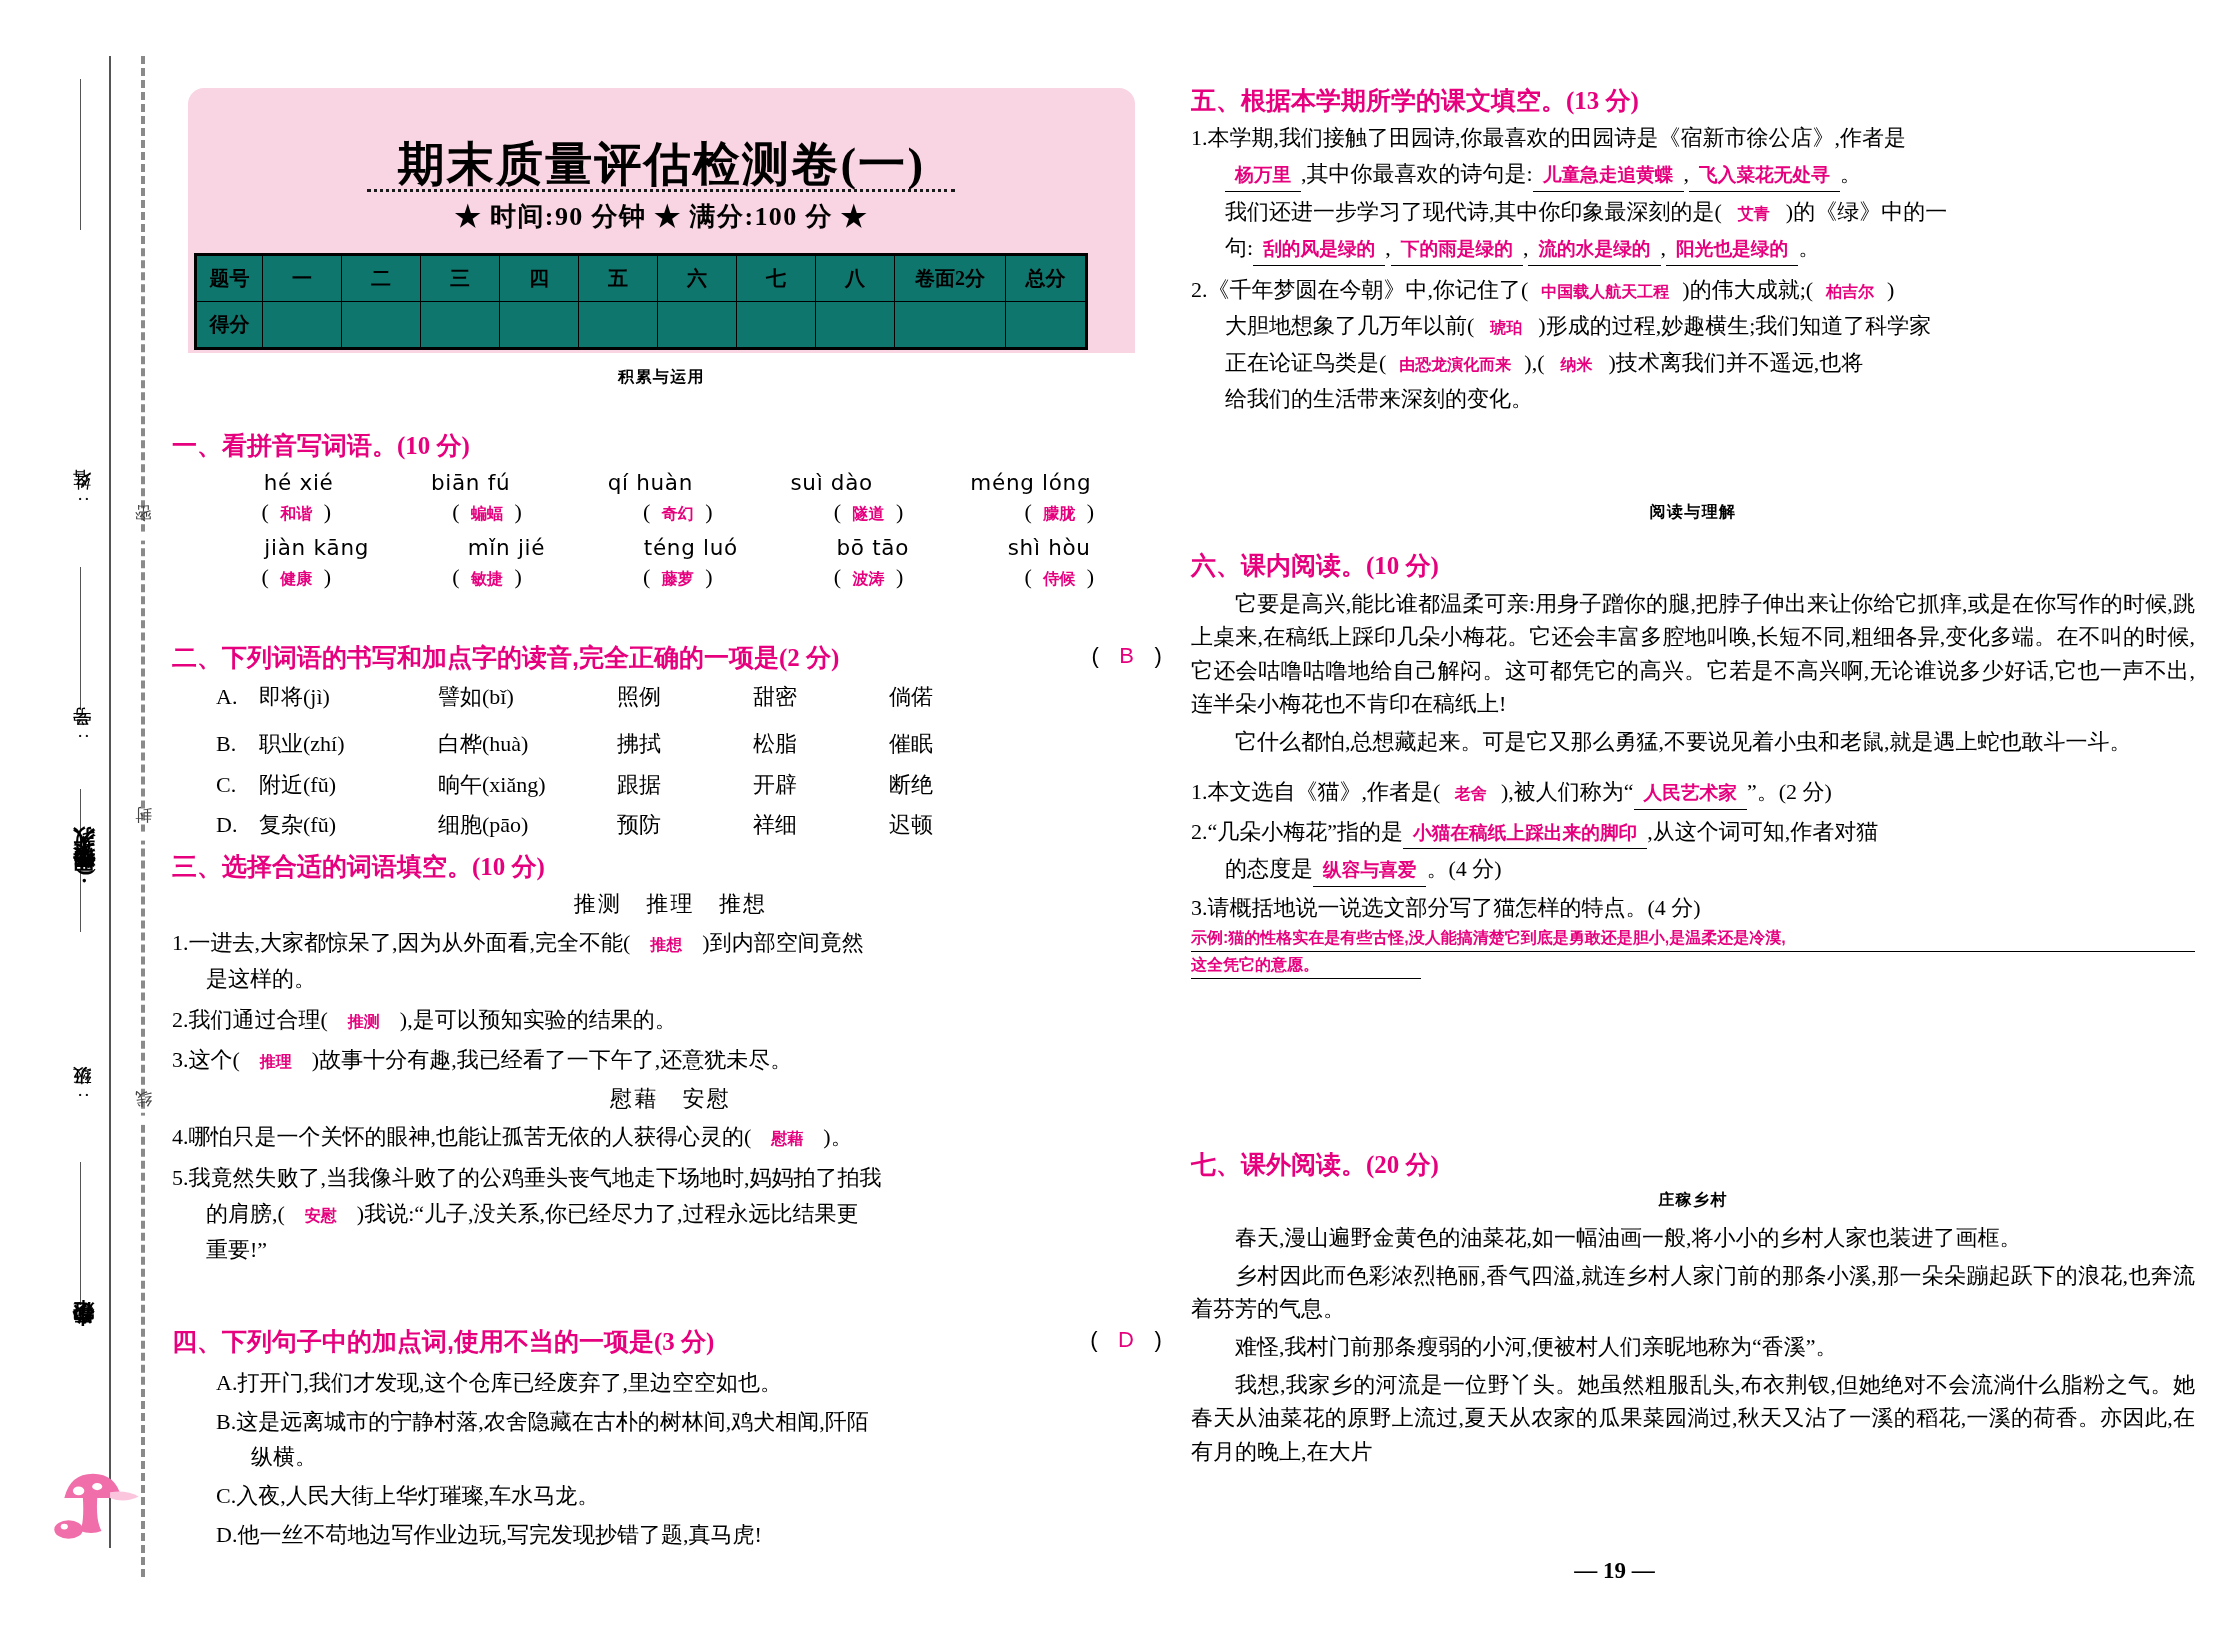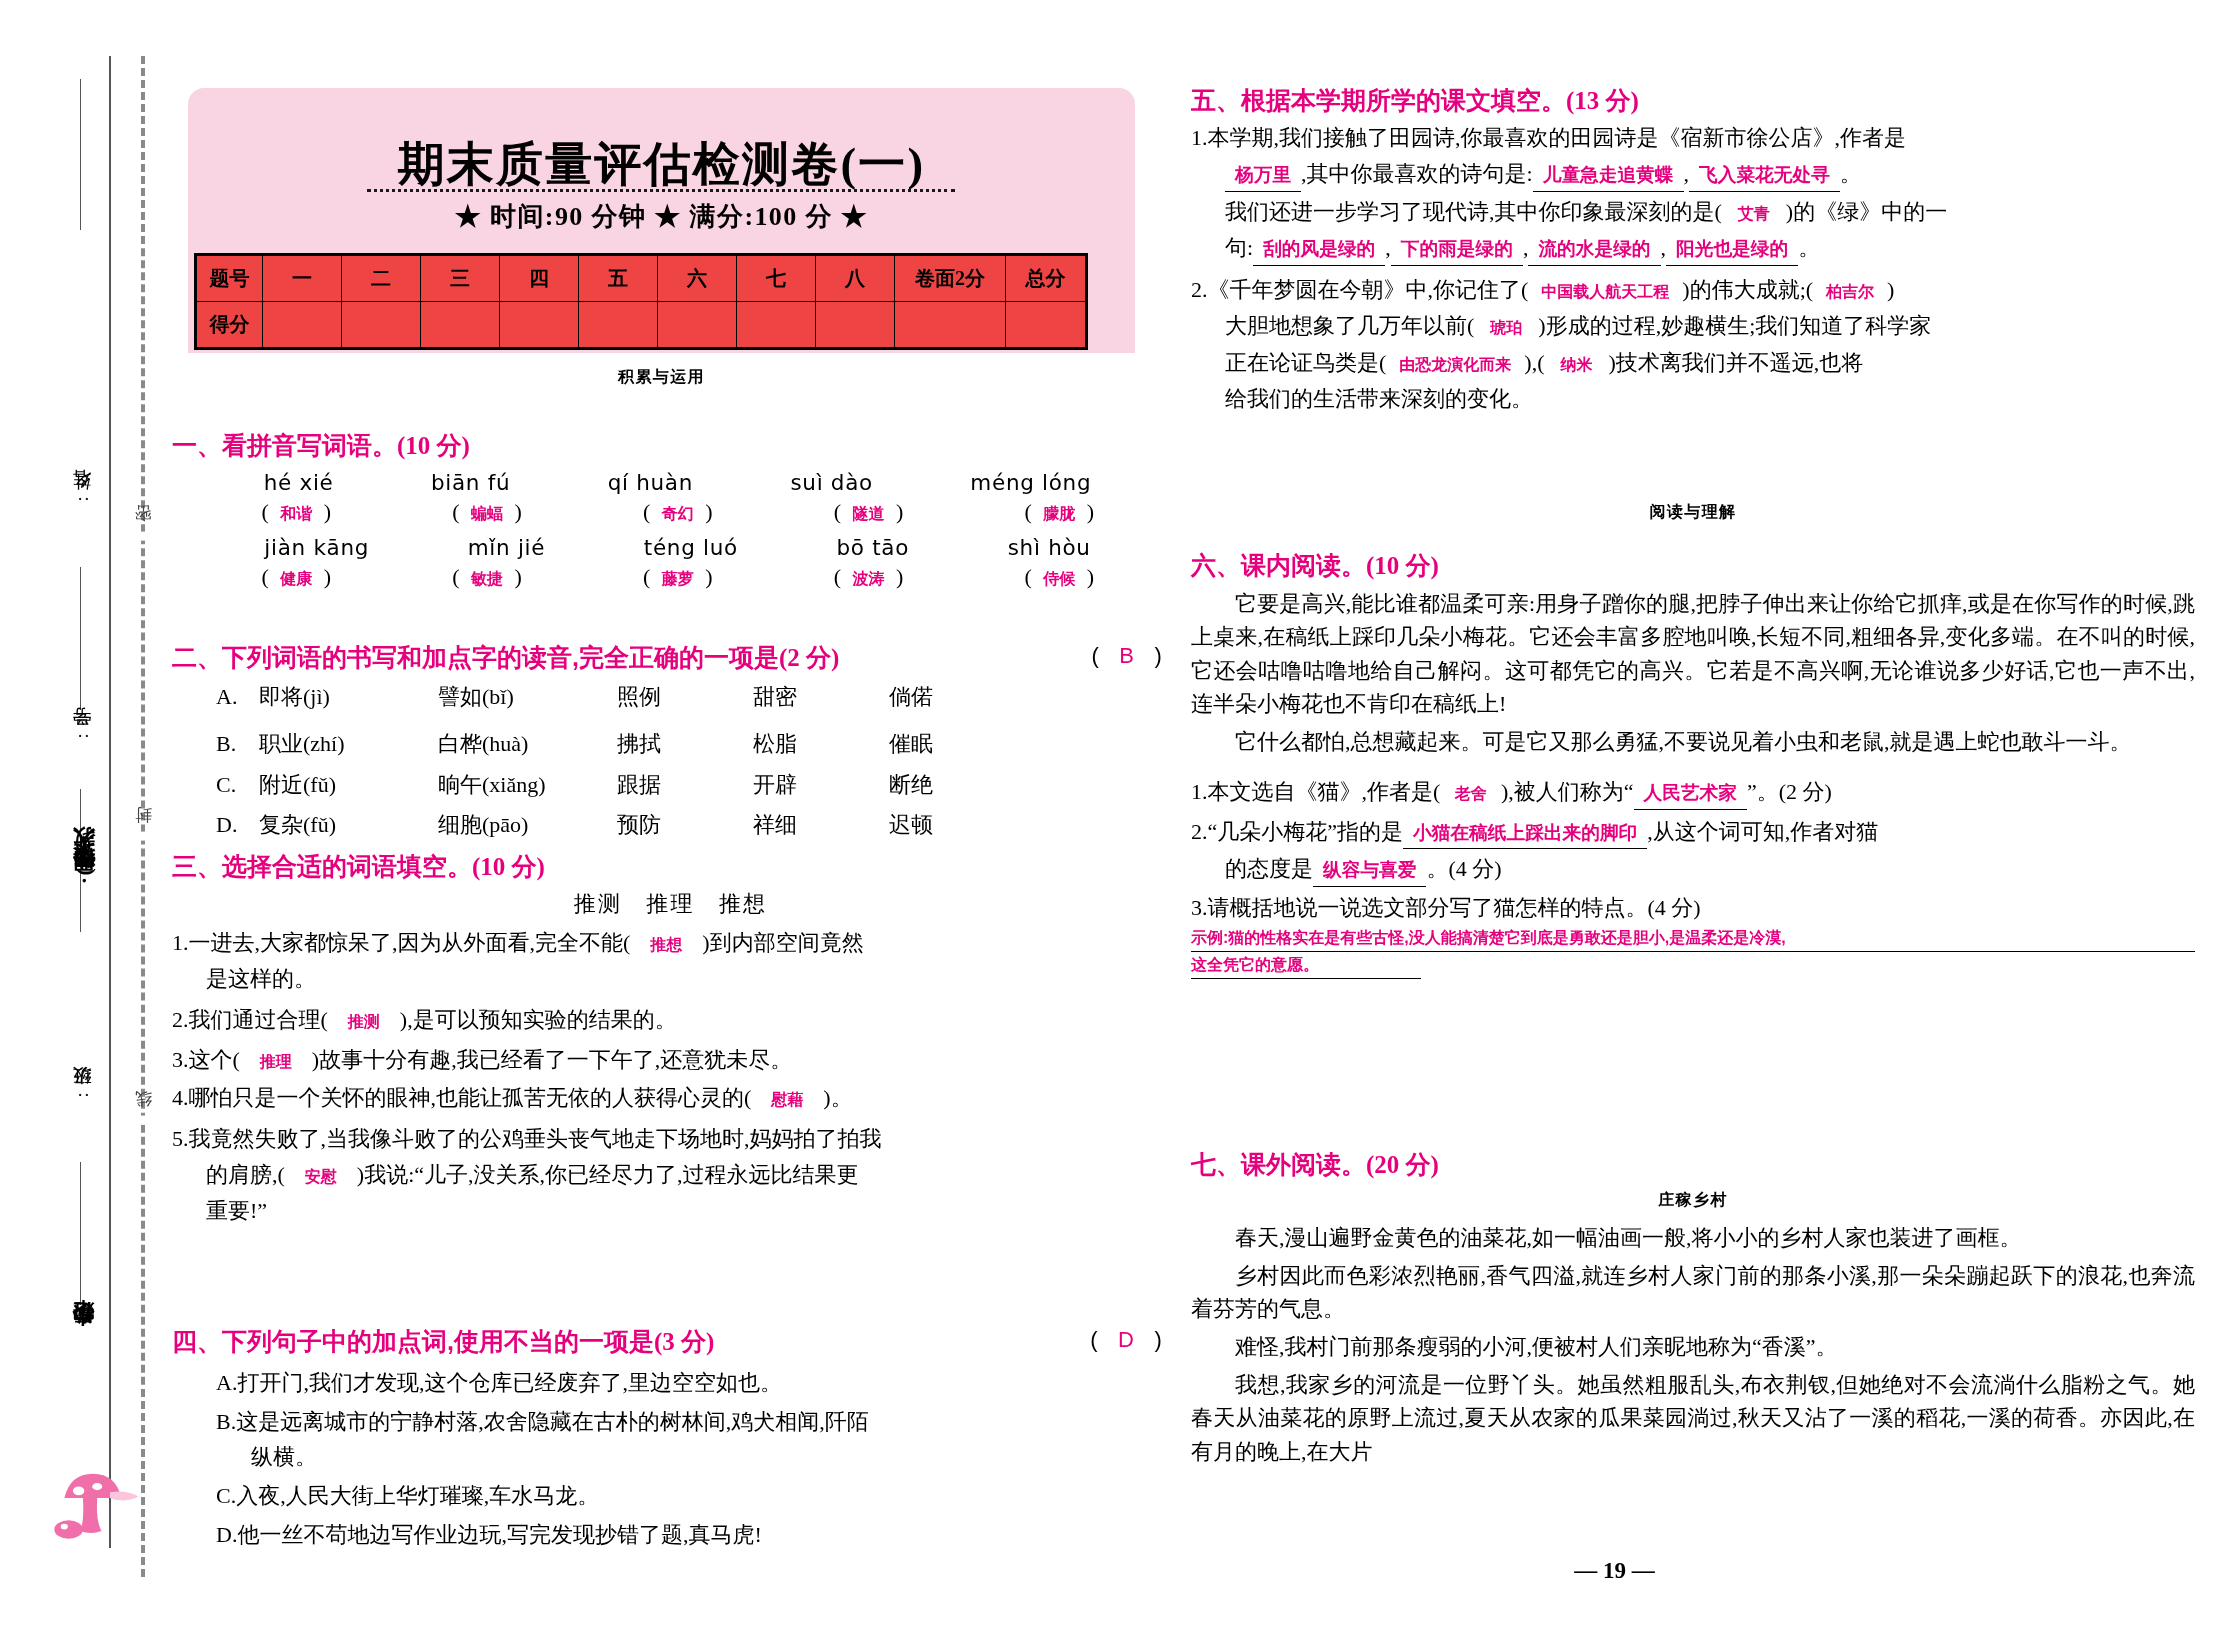--- a/index.html
+++ b/index.html
@@ -64,21 +64,21 @@
     border-top:3.6px dotted #1a1a1a;
   }
   .title-sub{
     position:absolute;left:188px;top:199px;width:947px;
     text-align:center;font-size:26px;letter-spacing:1.4px;font-weight:600;
   }
 
   
   .score-table{
     position:absolute;left:194px;top:253px;
-    border-collapse:collapse;border:3.6px solid #000;background:#ef4444;
+    border-collapse:collapse;border:3.6px solid #000;background:#0f766e;
     table-layout:fixed;
   }
   .score-table td{
     border:1.4px solid #000;text-align:center;vertical-align:middle;
     font-size:20px;height:43px;font-weight:600;
   }
   .score-table td.hdr{width:63px;}
   .score-table td.c{width:76px;}
   .score-table td.wide{width:108px;}
   .score-table td.tot{width:77px;}
@@ -253,20 +253,21 @@
     <div class="body-line" style="padding-left:34px;margin-top:2.9px;">是这样的。</div>
 
     <div class="body-line" style="margin-top:7.2px;">
       <span>2.</span><span>我们通过合理(</span><span class="ans" style="padding:0 20px;">推测</span><span>),是可以预知实验的结果的。</span>
     </div>
 
     <div class="body-line" style="margin-top:7.2px;">
       <span>3.</span><span>这个(</span><span class="ans" style="padding:0 20px;">推理</span><span>)故事十分有趣,我已经看了一下午了,还意犹未尽。</span>
     </div>
 
+    <div class="body-line" style="text-align:center;margin-top:5.7px;letter-spacing:2.2px;">慰藉　安慰</div>
 
     <div class="body-line" style="margin-top:4.3px;">
       <span>4.</span><span>哪怕只是一个关怀的眼神,也能让孤苦无依的人获得心灵的(</span><span class="ans" style="padding:0 20px;">慰藉</span><span>)。</span>
     </div>
 
     <div class="body-line" style="margin-top:7.2px;">
       <span>5.</span><span>我竟然失败了,当我像斗败了的公鸡垂头丧气地走下场地时,妈妈拍了拍我</span>
     </div>
     <div class="body-line" style="padding-left:34px;margin-top:2.9px;">
       <span>的肩膀,(</span><span class="ans" style="padding:0 20px;">安慰</span><span>)我说:“儿子,没关系,你已经尽力了,过程永远比结果更</span>

